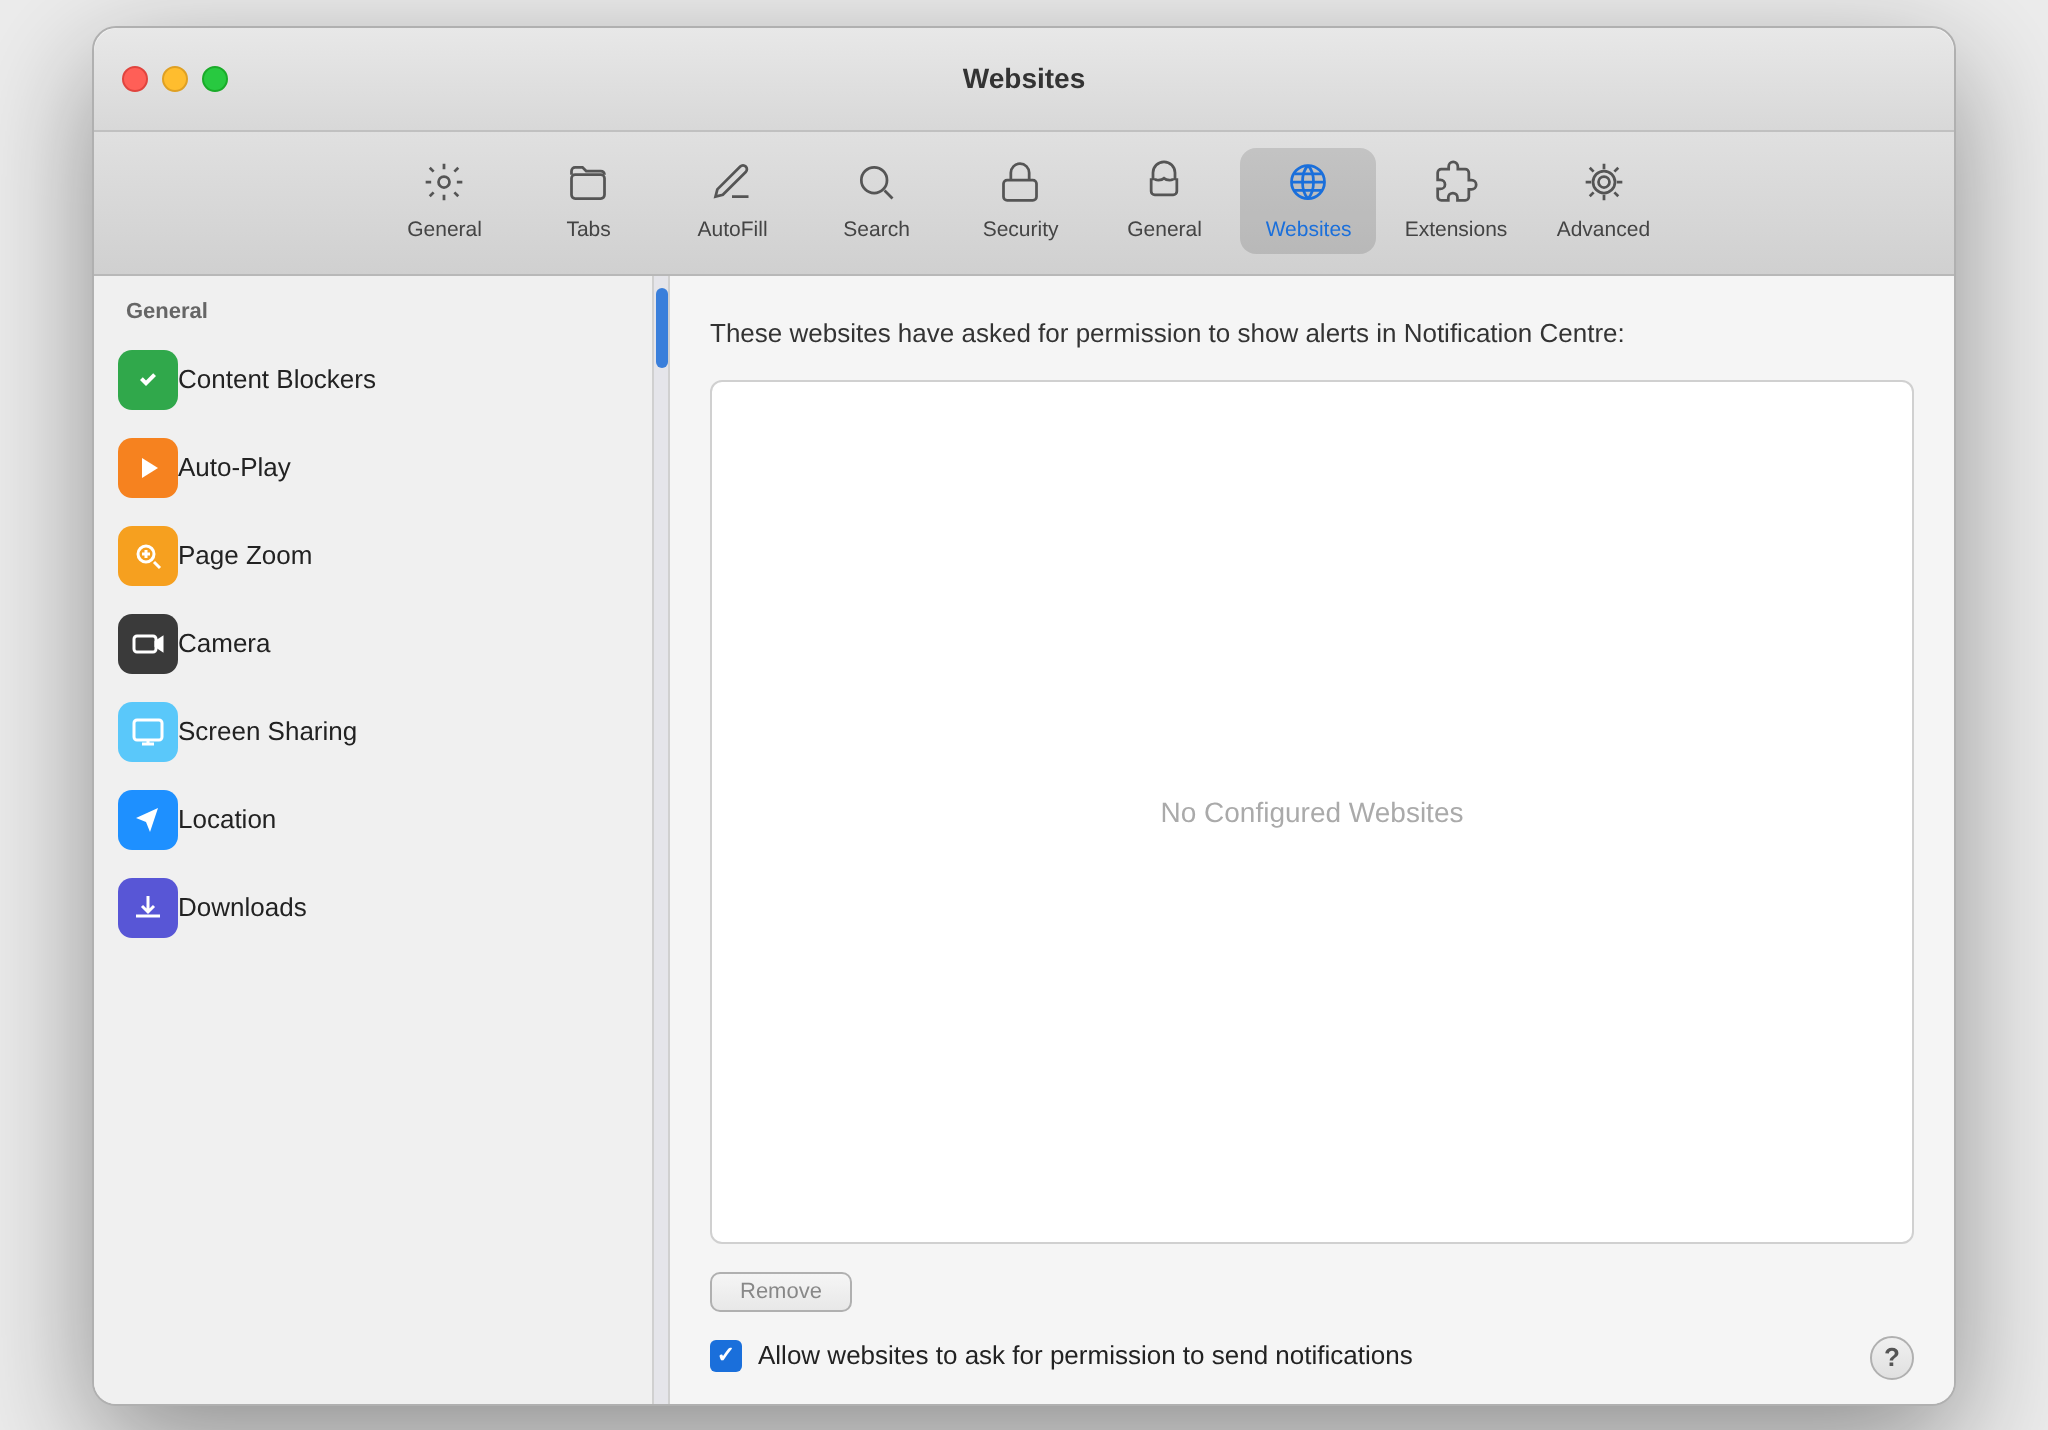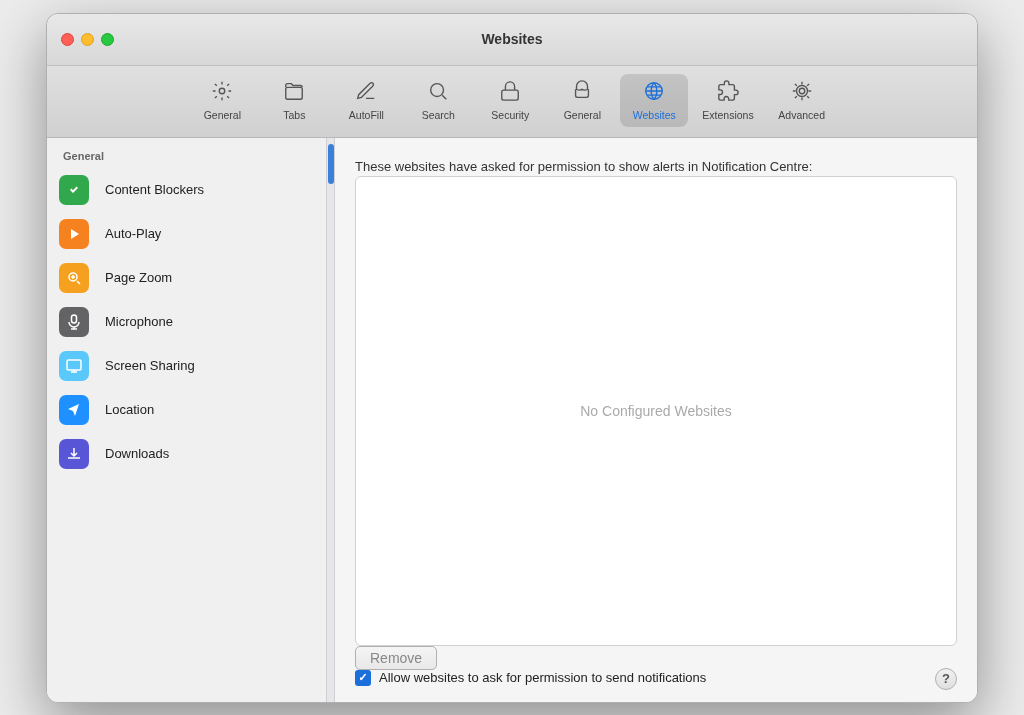--- a/index.html
+++ b/index.html
@@ -128,21 +128,21 @@
     }
     .sidebar-list::-webkit-scrollbar-thumb {
       background: #c0c0c0;
       border-radius: 3px;
     }
     .sidebar-item {
       display: flex;
       align-items: center;
       padding: 7px 12px;
       cursor: pointer;
-      gap: 16px;
+      gap: 0;
     }
     .sidebar-item.active {
       background: #1a6fdb;
       border-radius: 6px;
       margin: 0 6px;
       padding: 7px 8px;
     }
     .sidebar-item.active .sidebar-item-label {
       color: #fff;
       font-weight: 500;
@@ -162,21 +162,21 @@
       font-size: 13px;
       color: #222;
     }
     
     .main-panel {
       flex: 1;
       background: #f5f5f5;
       display: flex;
       flex-direction: column;
       padding: 20px 20px 16px;
-      gap: 0;
+      gap: 14px;
       overflow: hidden;
       position: relative;
     }
     .main-description {
       font-size: 13px;
       color: #333;
       line-height: 1.4;
     }
     .websites-box {
       flex: 1;
@@ -194,21 +194,21 @@
     }
     .remove-row {
       display: flex;
       align-items: center;
     }
     .remove-btn {
       background: linear-gradient(to bottom, #f5f5f5, #e8e8e8);
       border: 1px solid #b0b0b0;
       border-radius: 5px;
       padding: 3px 14px;
-      font-size: 14px;
+      font-size: 11px;
       color: #888;
       cursor: not-allowed;
     }
     .checkbox-row {
       display: flex;
       align-items: center;
       gap: 8px;
     }
     .checkbox-wrap {
       width: 16px;
@@ -387,30 +387,30 @@
           <div class="sidebar-icon-wrap" style="background:#f6a01f;">
             <svg width="16" height="16" viewBox="0 0 16 16" fill="none" stroke="white" stroke-width="1.5">
                 <circle cx="7" cy="7" r="4"></circle>
                 <path d="M11 11l3 3"></path>
                 <path d="M5 7h4M7 5v4"></path>
               </svg>
           </div>
           <span class="sidebar-item-label">Page Zoom</span>
         </div>
 
-
-        <div class="sidebar-item">
-          <div class="sidebar-icon-wrap" style="background:#636366;">
+        <div class="sidebar-item">
+          <div class="sidebar-icon-wrap" style="background:#3a3a3a;">
             <svg width="16" height="16" viewBox="0 0 16 16" fill="none" stroke="white" stroke-width="1.5">
-                <rect x="5.5" y="1" width="5" height="8" rx="2.5"></rect>
-                <path d="M3 8a5 5 0 0010 0M8 13v2M5 15h6"></path>
-              </svg>
-          </div>
-          <span class="sidebar-item-label">Microphone</span>
-        </div>
+                <rect x="1" y="4" width="11" height="8" rx="1.5"></rect>
+                <polygon points="12,7 15,5 15,11 12,9" fill="white"></polygon>
+              </svg>
+          </div>
+          <span class="sidebar-item-label">Camera</span>
+        </div>
+
 
         <div class="sidebar-item">
           <div class="sidebar-icon-wrap" style="background:#5ac8fa;">
             <svg width="16" height="16" viewBox="0 0 16 16" fill="none" stroke="white" stroke-width="1.5">
                 <rect x="1" y="2" width="14" height="10" rx="1.5"></rect>
                 <path d="M5 14h6M8 12v2"></path>
               </svg>
           </div>
           <span class="sidebar-item-label">Screen Sharing</span>
         </div>

